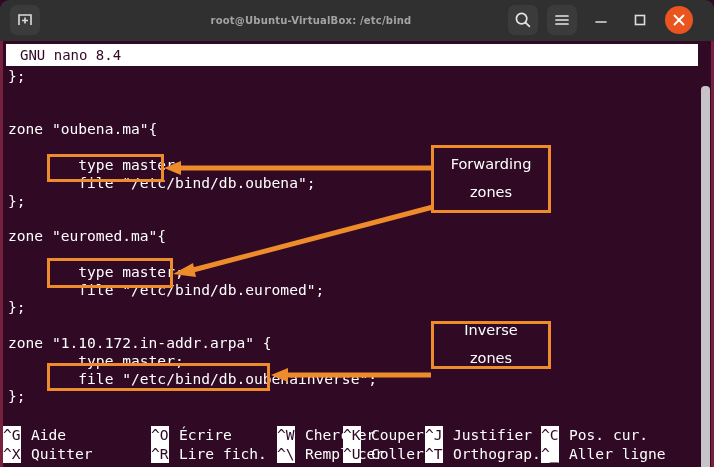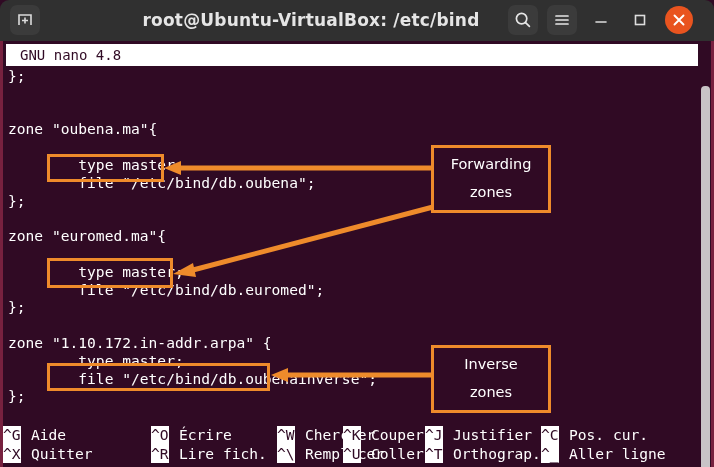--- a/index.html
+++ b/index.html
@@ -27,23 +27,23 @@
     border-top-left-radius: 9px;
     border-top-right-radius: 9px;
     box-sizing: border-box;
   }
   #titlebar .tb-title {
     position: absolute;
     left: 0; top: 0;
     width: 622px; height: 41px;
     line-height: 41px;
     text-align: center;
-    color: #e5e5e5;
+    color: #a3a3a3;
     font-family: "DejaVu Sans", sans-serif;
-    font-size: 17px;
+    font-size: 10px;
     font-weight: bold;
     letter-spacing: 0.2px;
   }
   .tb-btn {
     position: absolute;
     background: #3b3b3b;
     border-radius: 7px;
     width: 30px; height: 30px;
     top: 5px;
   }
@@ -229,36 +229,36 @@
     <div id="close-btn">
       <svg class="ic" viewBox="0 0 28 28">
         <path d="M9.5 9.5 L18.5 18.5 M18.5 9.5 L9.5 18.5" stroke="#ffffff" stroke-width="1.9" stroke-linecap="round"></path>
       </svg>
     </div>
   </div>
 
   <div id="terminal">
 
     <div id="nano-header">
-      <span class="nh-ver">GNU nano 4.8</span>
+      <span class="nh-ver">GNU nano 8.4</span>
     </div>
 
     <div id="code"><div class="ln">};</div><div class="ln">&nbsp;</div><div class="ln">&nbsp;</div><div class="ln">zone "oubena.ma"{</div><div class="ln">&nbsp;</div><div class="ln">        type master;</div><div class="ln">        file "/etc/bind/db.oubena";</div><div class="ln">};</div><div class="ln">&nbsp;</div><div class="ln">zone "euromed.ma"{</div><div class="ln">&nbsp;</div><div class="ln">        type master;</div><div class="ln">        file "/etc/bind/db.euromed";</div><div class="ln">};</div><div class="ln">&nbsp;</div><div class="ln">zone "1.10.172.in-addr.arpa" {</div><div class="ln">        type master;</div><div class="ln">        file "/etc/bind/db.oubenainverse";</div><div class="ln">};</div></div>
     <div id="cursor-block"></div>
 
     <div class="hl-box" style="left:44px;  top:113px; width:117px; height:28px;"></div>
     <div class="hl-box" style="left:44px;  top:217px; width:126px; height:30px;"></div>
     <div class="hl-box" style="left:44px;  top:322px; width:223px; height:28px;"></div>
 
     <div class="note-box" style="left:428px; top:104px; width:120px; height:68px;">
       <span>Forwarding</span>
       <span>zones</span>
     </div>
 
-    <div class="note-box" style="left:428px; top:304px; width:120px; height:68px;">
+    <div class="note-box" style="left:428px; top:280px; width:120px; height:48px;">
       <span>Inverse</span>
       <span>zones</span>
     </div>
 
     <svg id="svg-arrows" viewBox="0 0 714 467">
 
       <path d="M428 127 L174 127" stroke="#ee8b2b" stroke-width="5" fill="none"></path>
       <path d="M161 127 L178 120 L178 134 Z" fill="#ee8b2b"></path>
 
       <path d="M430 166 L190 229" stroke="#ee8b2b" stroke-width="5" fill="none"></path>

